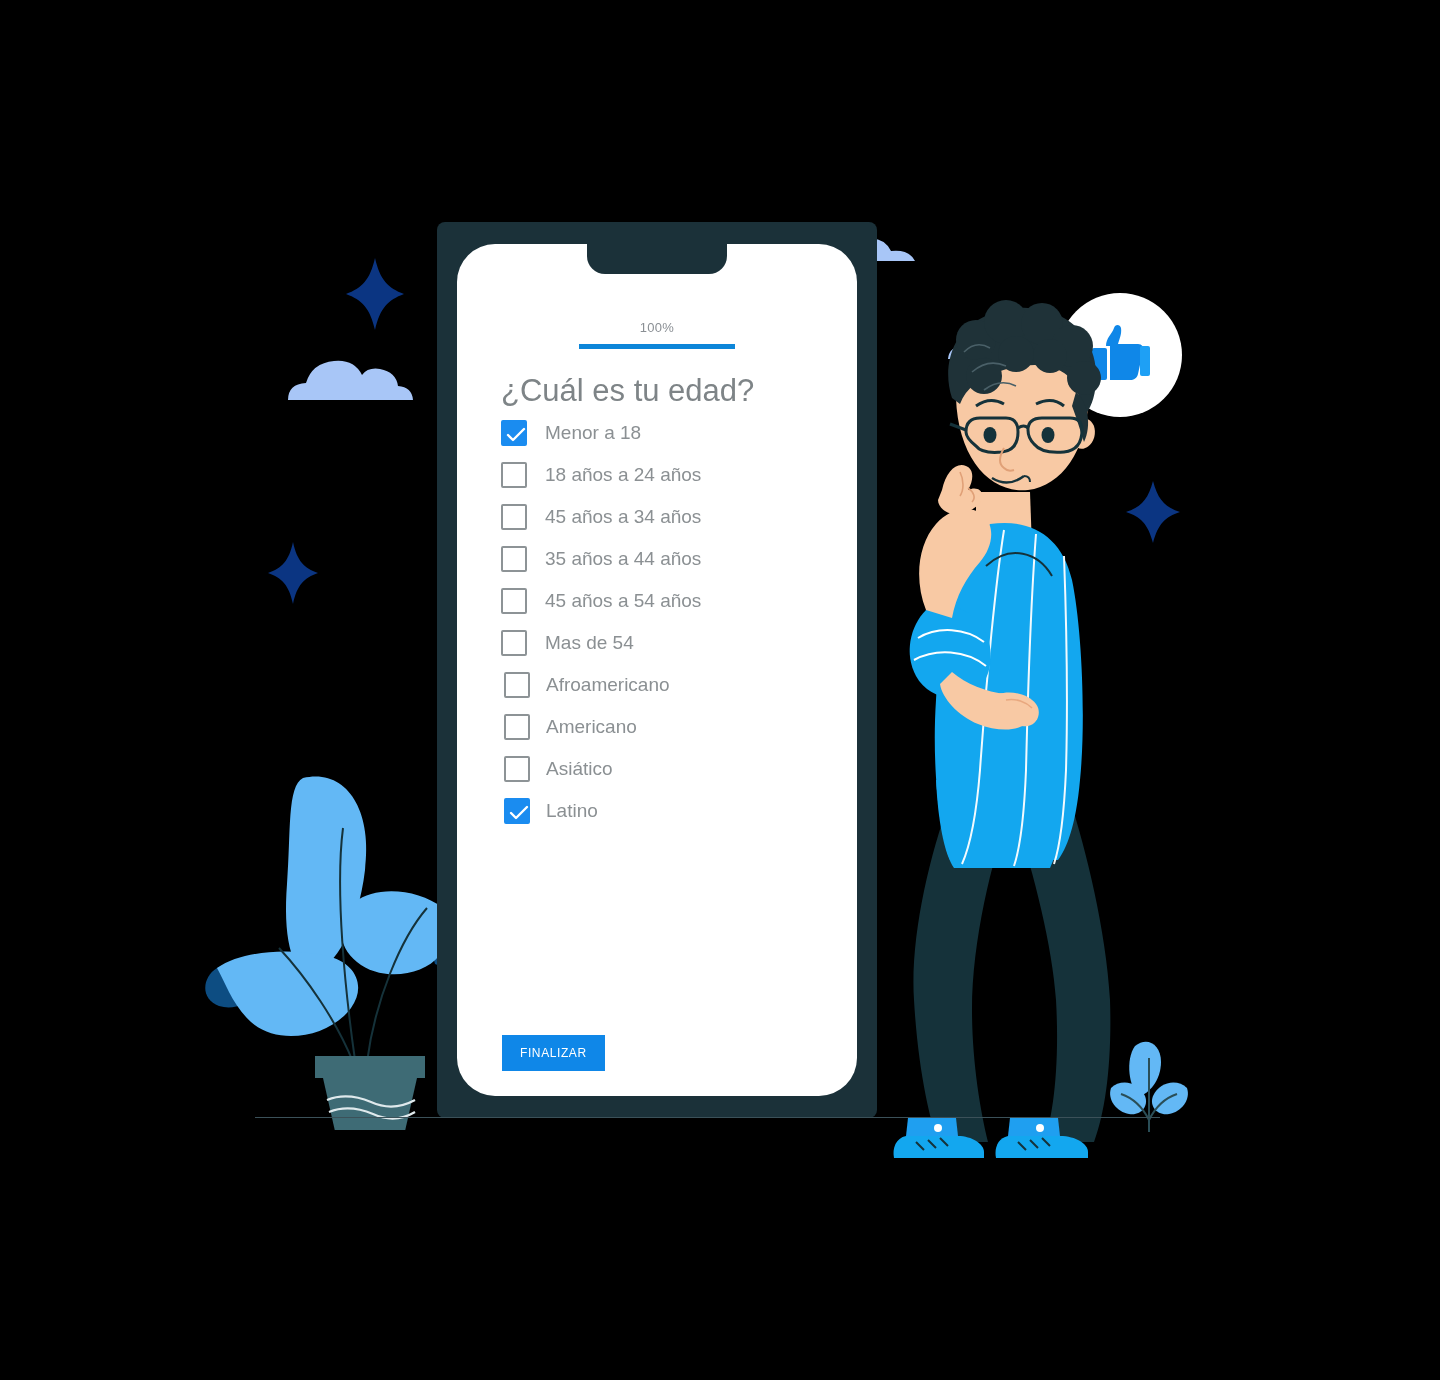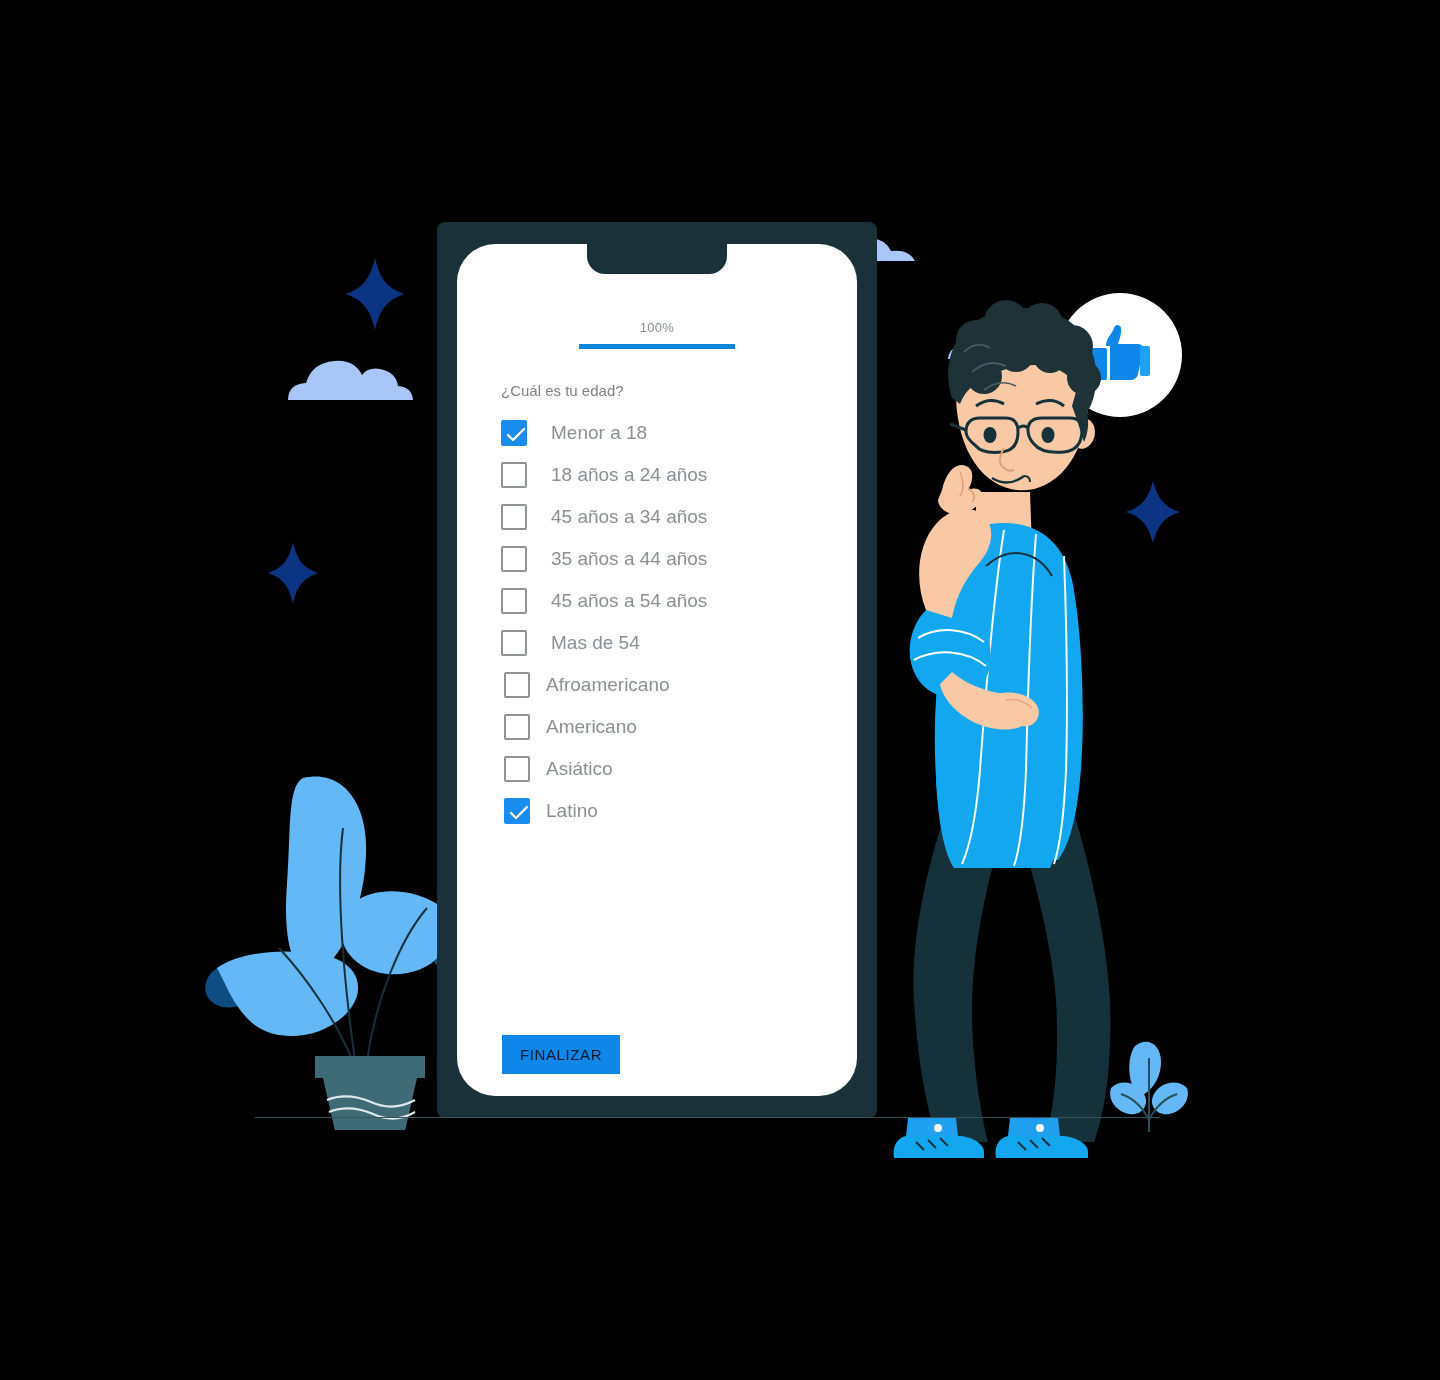--- a/index.html
+++ b/index.html
@@ -26,42 +26,42 @@
   .progress-label{font-size:13px;color:#8a8f94;letter-spacing:.3px;}
   .progress-track{
     position:absolute;left:122px;top:24px;width:156px;height:5px;
     background:#e6e8ea;border-radius:0;
   }
   .progress-fill{height:5px;background:#0d86d9;width:100%;}
 
   
   .form{position:absolute;left:44px;top:132px;width:330px;}
   .q-title{
-    font-size:15px;color:#7e8487;line-height:30px;font-weight:400;
+    font-size:31px;color:#7e8487;line-height:30px;font-weight:400;
     margin:0 0 6px 0;
   }
   .q-title.second{margin-top:36px;width:305px;}
   .opt{display:flex;align-items:center;height:42px;}
   .opt .box{
     width:26px;height:26px;box-sizing:border-box;flex:0 0 26px;
     border:2px solid #8d9396;background:#fff;border-radius:2px;
     position:relative;
   }
   .opt.checked .box{background:#1a8cf0;border-color:#1a8cf0;}
   .opt .box svg{position:absolute;left:3px;top:4px;}
   .opt .lbl{
-    margin-left:24px;font-size:19px;color:#8b9093;white-space:nowrap;
+    margin-left:18px;font-size:19px;color:#8b9093;white-space:nowrap;
   }
   .group2 .opt{padding-left:3px;}
   .group2 .opt .lbl{margin-left:16px;text-align:center;}
 
   .finish-btn{
     position:absolute;left:45px;top:791px;
-    background:#0f87e8;color:#0f172a;border:none;
-    font-size:15px;letter-spacing:.6px;
+    background:#0f87e8;color:#ffffff;border:none;
+    font-size:12px;letter-spacing:.6px;
     padding:11px 18px;font-family:"Liberation Sans",sans-serif;
     cursor:pointer;
   }
 
   
   .deco{position:absolute;pointer-events:none;}
   .ground{position:absolute;left:255px;top:1117px;width:905px;height:1px;background:#3b5159;}
 </style>
 </head>
 <body>

